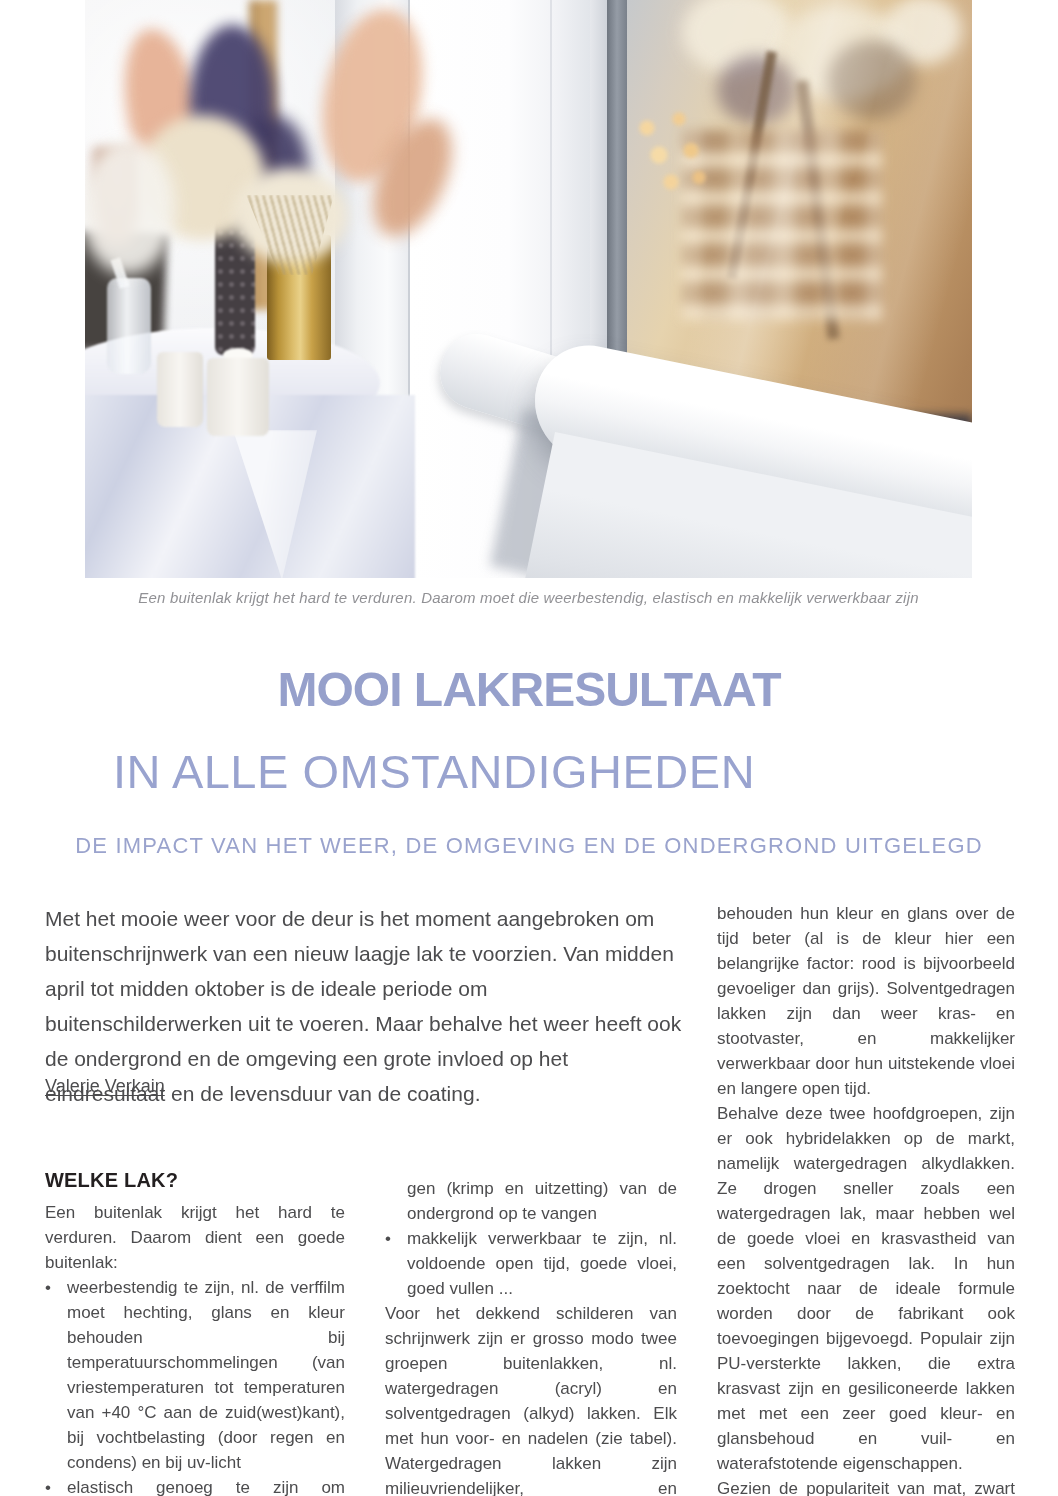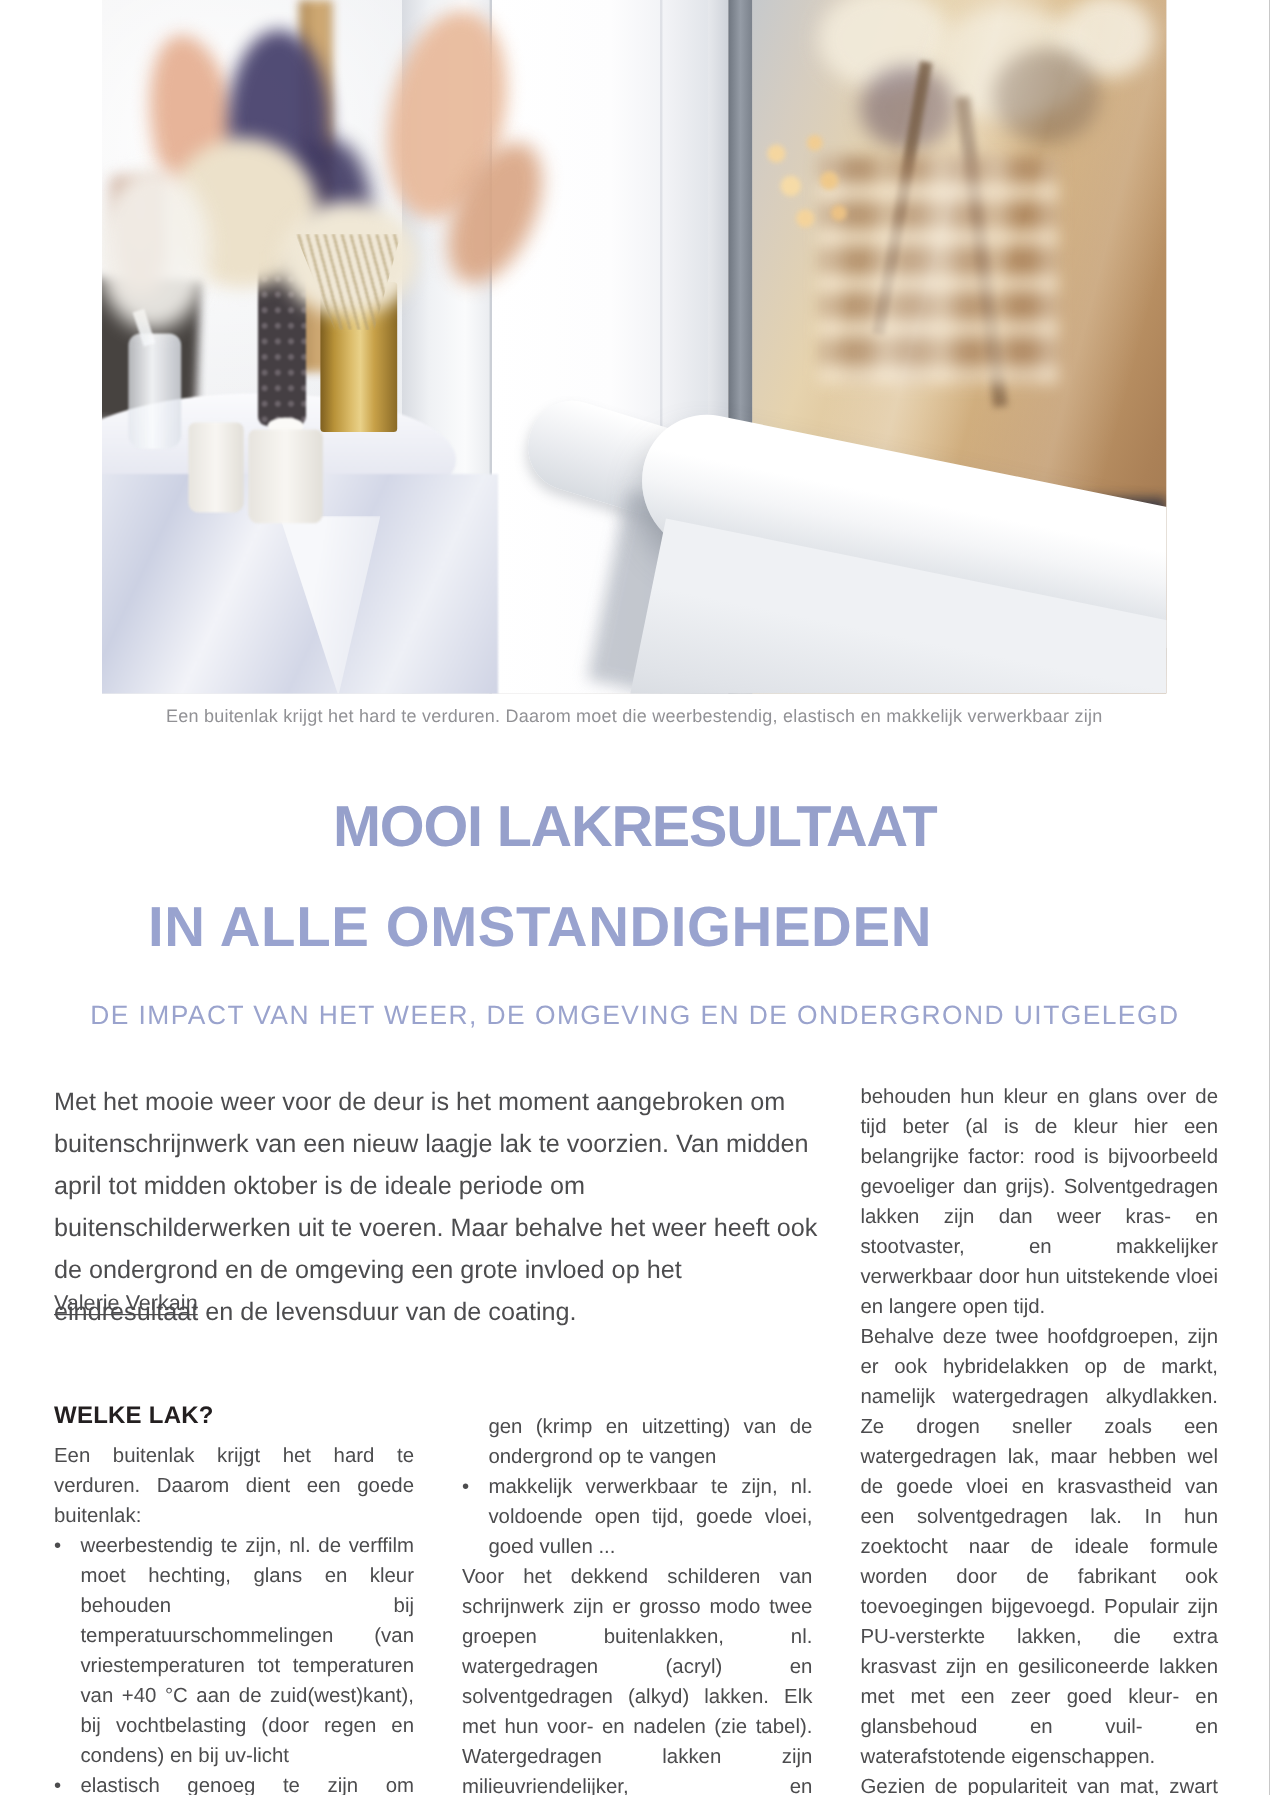--- a/index.html
+++ b/index.html
@@ -79,23 +79,23 @@
     background:linear-gradient(180deg,#ffffff,#e8eaee 60%,#d8dce1);border-radius:36px 6px 8px 36px;
     box-shadow:0 6px 10px rgba(100,108,120,.25);}
   .ph-shadow-wedge{left:420px;top:420px;width:120px;height:160px;transform:rotate(12deg);background:#b6bbc4;filter:blur(6px);opacity:.8;}
   .ph-sill-top{left:462px;top:336px;width:600px;height:115px;transform:rotate(11.5deg);transform-origin:left top;
     background:linear-gradient(180deg,#ffffff 0 32%,#f4f5f7 55%,#e4e7eb 78%,#d7dadf);
     border-radius:70px 6px 10px 80px;box-shadow:0 16px 26px rgba(92,100,112,.35);}
   .ph-sill-face{left:470px;top:432px;width:640px;height:230px;transform:rotate(11.5deg);transform-origin:left top;
     background:linear-gradient(180deg,#eff1f4 0 25%,#e0e3e8 55%,#d0d4da 80%,#c6cad1);}
 
   
-  .caption{left:85px;top:589px;width:887px;text-align:center;font-size:15px;color:#919195;letter-spacing:.2px;}
+  .caption{left:85px;top:589px;width:887px;text-align:center;font-style:italic;font-size:15px;color:#919195;letter-spacing:.2px;}
   .title-main{left:0;top:664px;width:1058px;text-align:center;font-size:48px;font-weight:700;letter-spacing:-1px;color:#96a0cb;line-height:1.1;}
-  .title-sub{left:16px;top:746px;width:868px;text-align:center;font-size:47px;font-weight:700;color:#99a3cf;line-height:1.1;letter-spacing:.5px;}
+  .title-sub{left:0;top:746px;width:868px;text-align:center;font-size:47px;font-weight:400;color:#99a3cf;line-height:1.1;letter-spacing:.5px;}
   .kicker{left:0;top:833px;width:1058px;text-align:center;font-size:22px;font-weight:400;color:#9aa3cd;letter-spacing:1.2px;}
 
   .intro{left:45px;top:901px;width:645px;font-size:21px;line-height:35px;color:#4c4c4e;}
   .author{left:45px;top:1076px;font-size:18px;color:#4c4c4e;text-decoration:underline;text-underline-offset:3px;}
 
   .heading{left:45px;top:1169px;font-size:20px;font-weight:700;color:#231f20;letter-spacing:.2px;}
   .bodycol{font-size:17px;line-height:25px;color:#4c4c4e;text-align:justify;}
   .col1{left:45px;top:1200px;width:300px;}
   .col2{left:385px;top:1176px;width:292px;}
   .col3{left:717px;top:901px;width:298px;}

